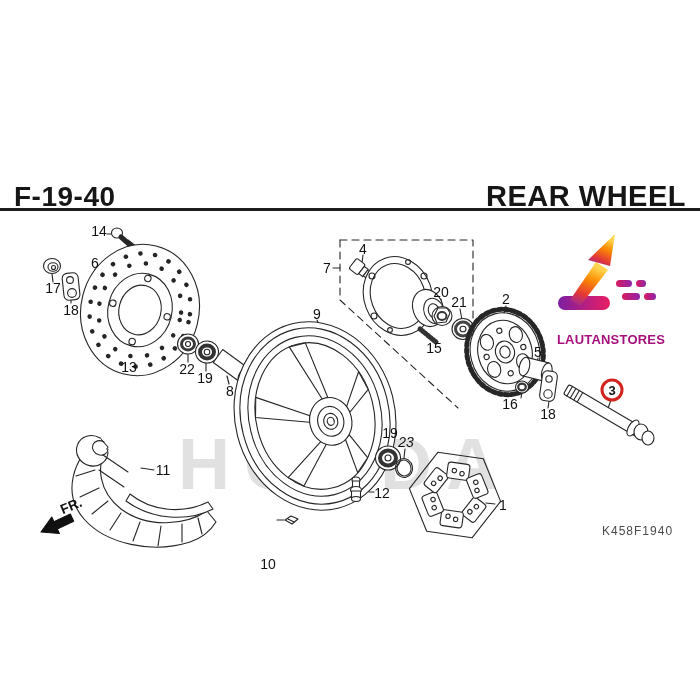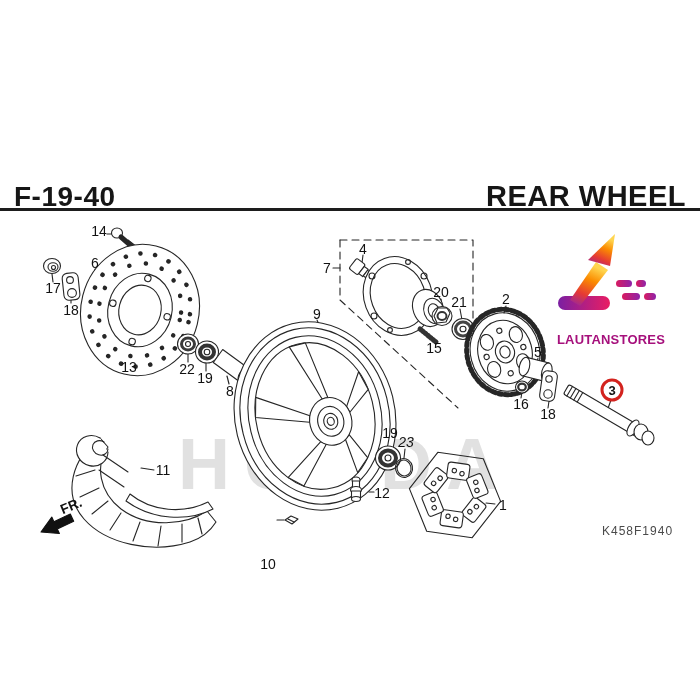--- a/index.html
+++ b/index.html
@@ -341,21 +341,21 @@
     <div class="part-label" style="left: 230px; top: 391px;">8</div>
     <div class="part-label" style="left: 163px; top: 470px;">11</div>
     <div class="part-label" style="left: 317px; top: 314px;">9</div>
     <div class="part-label" style="left: 327px; top: 268px;">7</div>
     <div class="part-label" style="left: 363px; top: 249px;">4</div>
     <div class="part-label" style="left: 441px; top: 292px;">20</div>
     <div class="part-label" style="left: 459px; top: 302px;">21</div>
     <div class="part-label" style="left: 434px; top: 348px;">15</div>
     <div class="part-label" style="left: 506px; top: 299px;">2</div>
     <div class="part-label" style="left: 538px; top: 352px;">5</div>
-    <div class="part-label" style="left: 521px; top: 404px;">16</div>
+    <div class="part-label" style="left: 510px; top: 404px;">16</div>
     <div class="part-label" style="left: 548px; top: 414px;">18</div>
     <div class="part-label circled" style="left: 612px; top: 390px;">3</div>
     <div class="part-label" style="left: 390px; top: 433px;">19</div>
     <div class="part-label" style="left: 406px; top: 442px; font-style: italic;">23</div>
     <div class="part-label" style="left: 382px; top: 493px;">12</div>
     <div class="part-label" style="left: 268px; top: 520px; margin-top: 44px;">10</div>
     <div class="part-label" style="left: 503px; top: 505px;">1</div>
   </div>
 
 <div class="logo-box">

